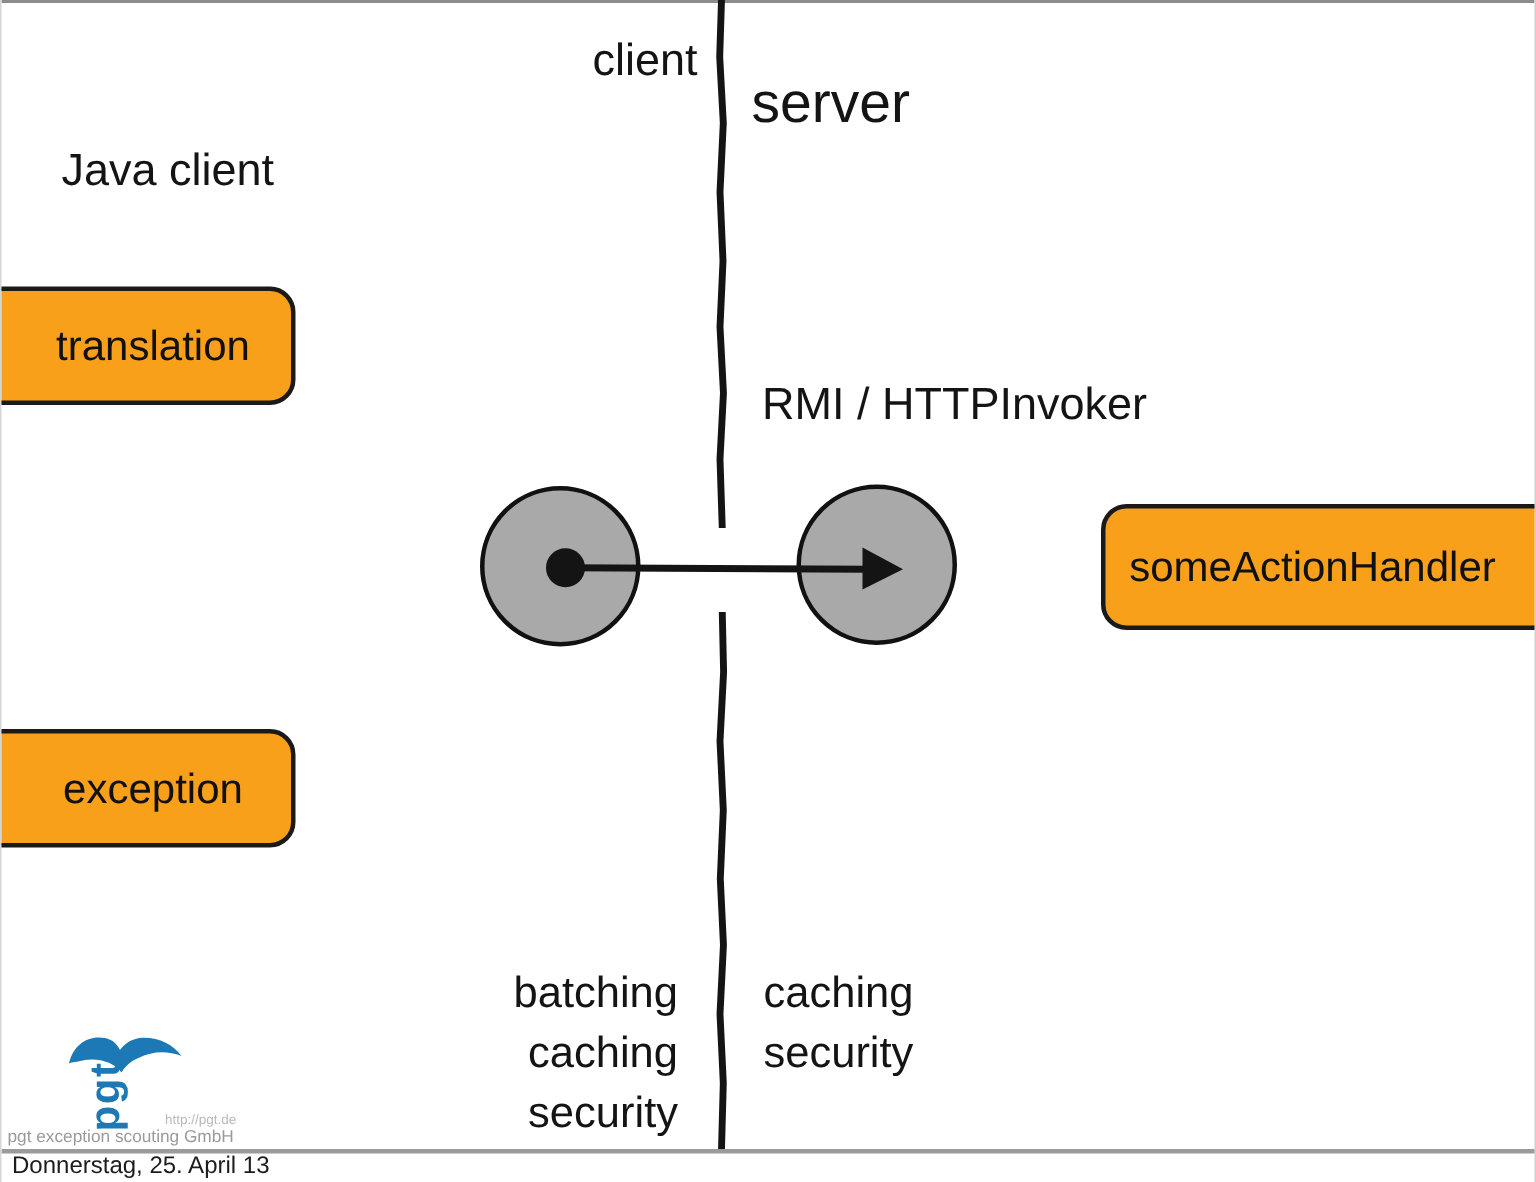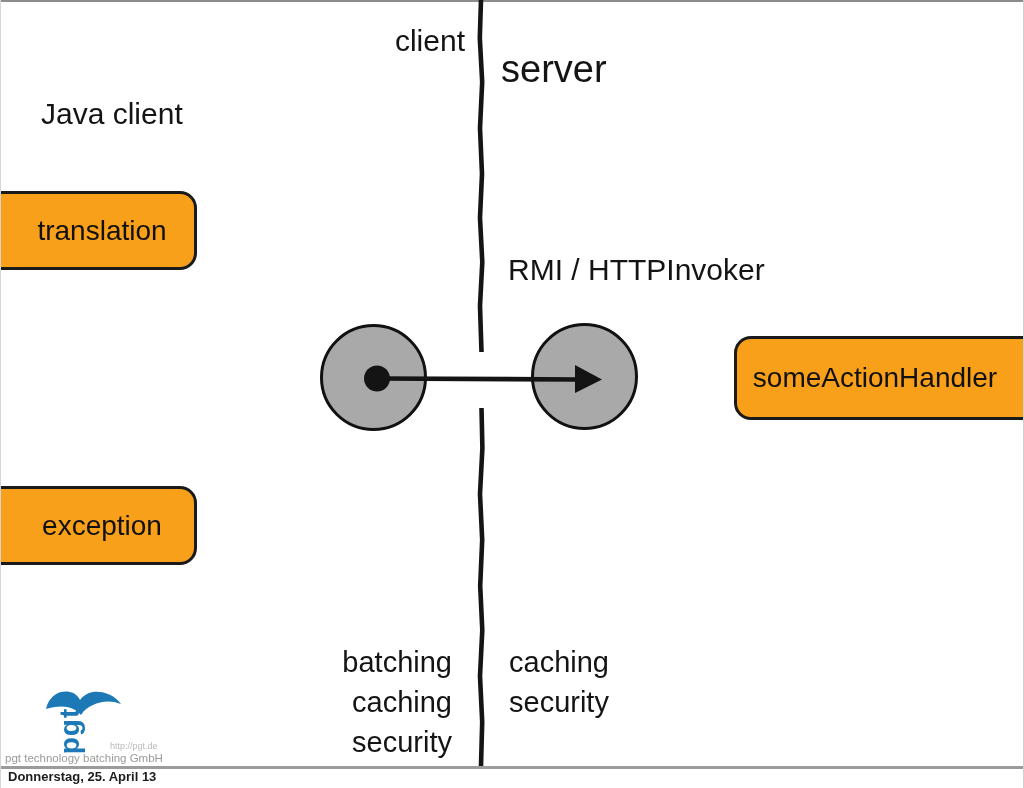--- a/index.html
+++ b/index.html
@@ -78,21 +78,21 @@
   }
   .logo-url { position: absolute; left: 90px; top: 55px; font-size: 9px; color: #b9b9b9; white-space: nowrap; margin-left: 15px; }
   .logo-company { position: absolute; left: 0px; top: 66px; font-size: 11.5px; color: #9a9a9a; white-space: nowrap; }
 
   .footer-divider {
     position: absolute; left: 0; top: 766px; width: 1024px; height: 3px;
     background: #9b9b9b;
   }
   .footer-date {
     position: absolute; left: 7px; top: 769px;
-    font-size: 13px; color: #1c1c1c; white-space: nowrap; font-weight: bold;
+    font-size: 16px; color: #1c1c1c; white-space: nowrap;
   }
 </style>
 </head>
 <body>
 
 <div class="slide">
   <div class="top-edge"></div>
 
   <div class="lbl lbl-client">client</div>
   <div class="lbl lbl-server">server</div>
@@ -132,18 +132,18 @@
 
   <div class="logo">
     <svg class="logo-tail" width="80" height="28" viewBox="0 0 80 28">
       <path d="M3,21 C6,8 16,2 27,4 C32,5 35,8 37,12 C40,8 44,5 50,4 C62,3 72,8 78,16
                C68,12 58,13 50,17 C45,19 41,22 38,27 C33,20 22,17 12,19 C8,20 5,20 3,21 Z" fill="#1C79B5"></path>
     </svg>
     <div class="logo-brand">
       <span>pgt</span>
     </div>
     <div class="logo-url">http://pgt.de</div>
-    <div class="logo-company">pgt technology batching GmbH</div>
+    <div class="logo-company">pgt exception scouting GmbH</div>
   </div>
 
   <div class="footer-divider"></div>
   <div class="footer-date">Donnerstag, 25. April 13</div>
 </div>
 
 </body></html>

